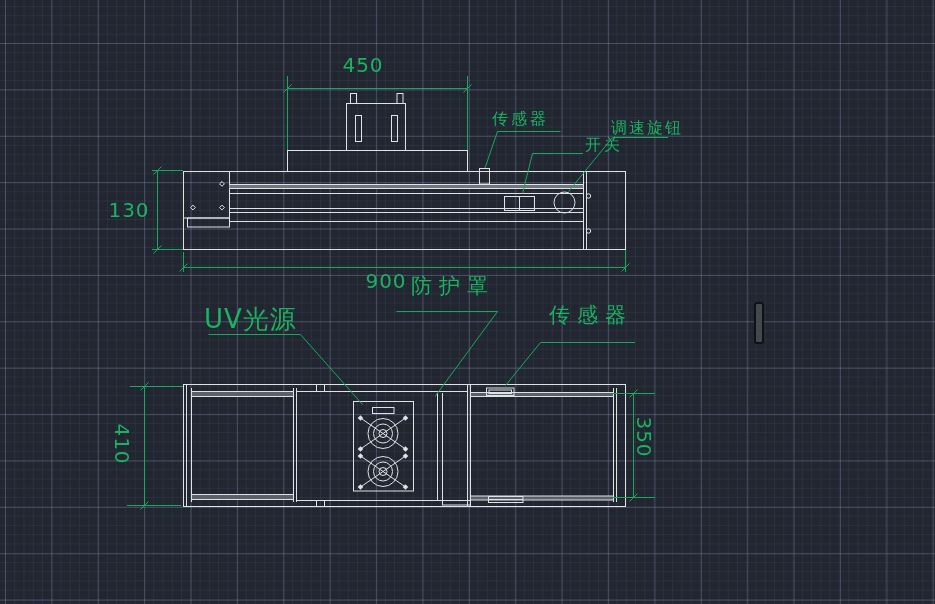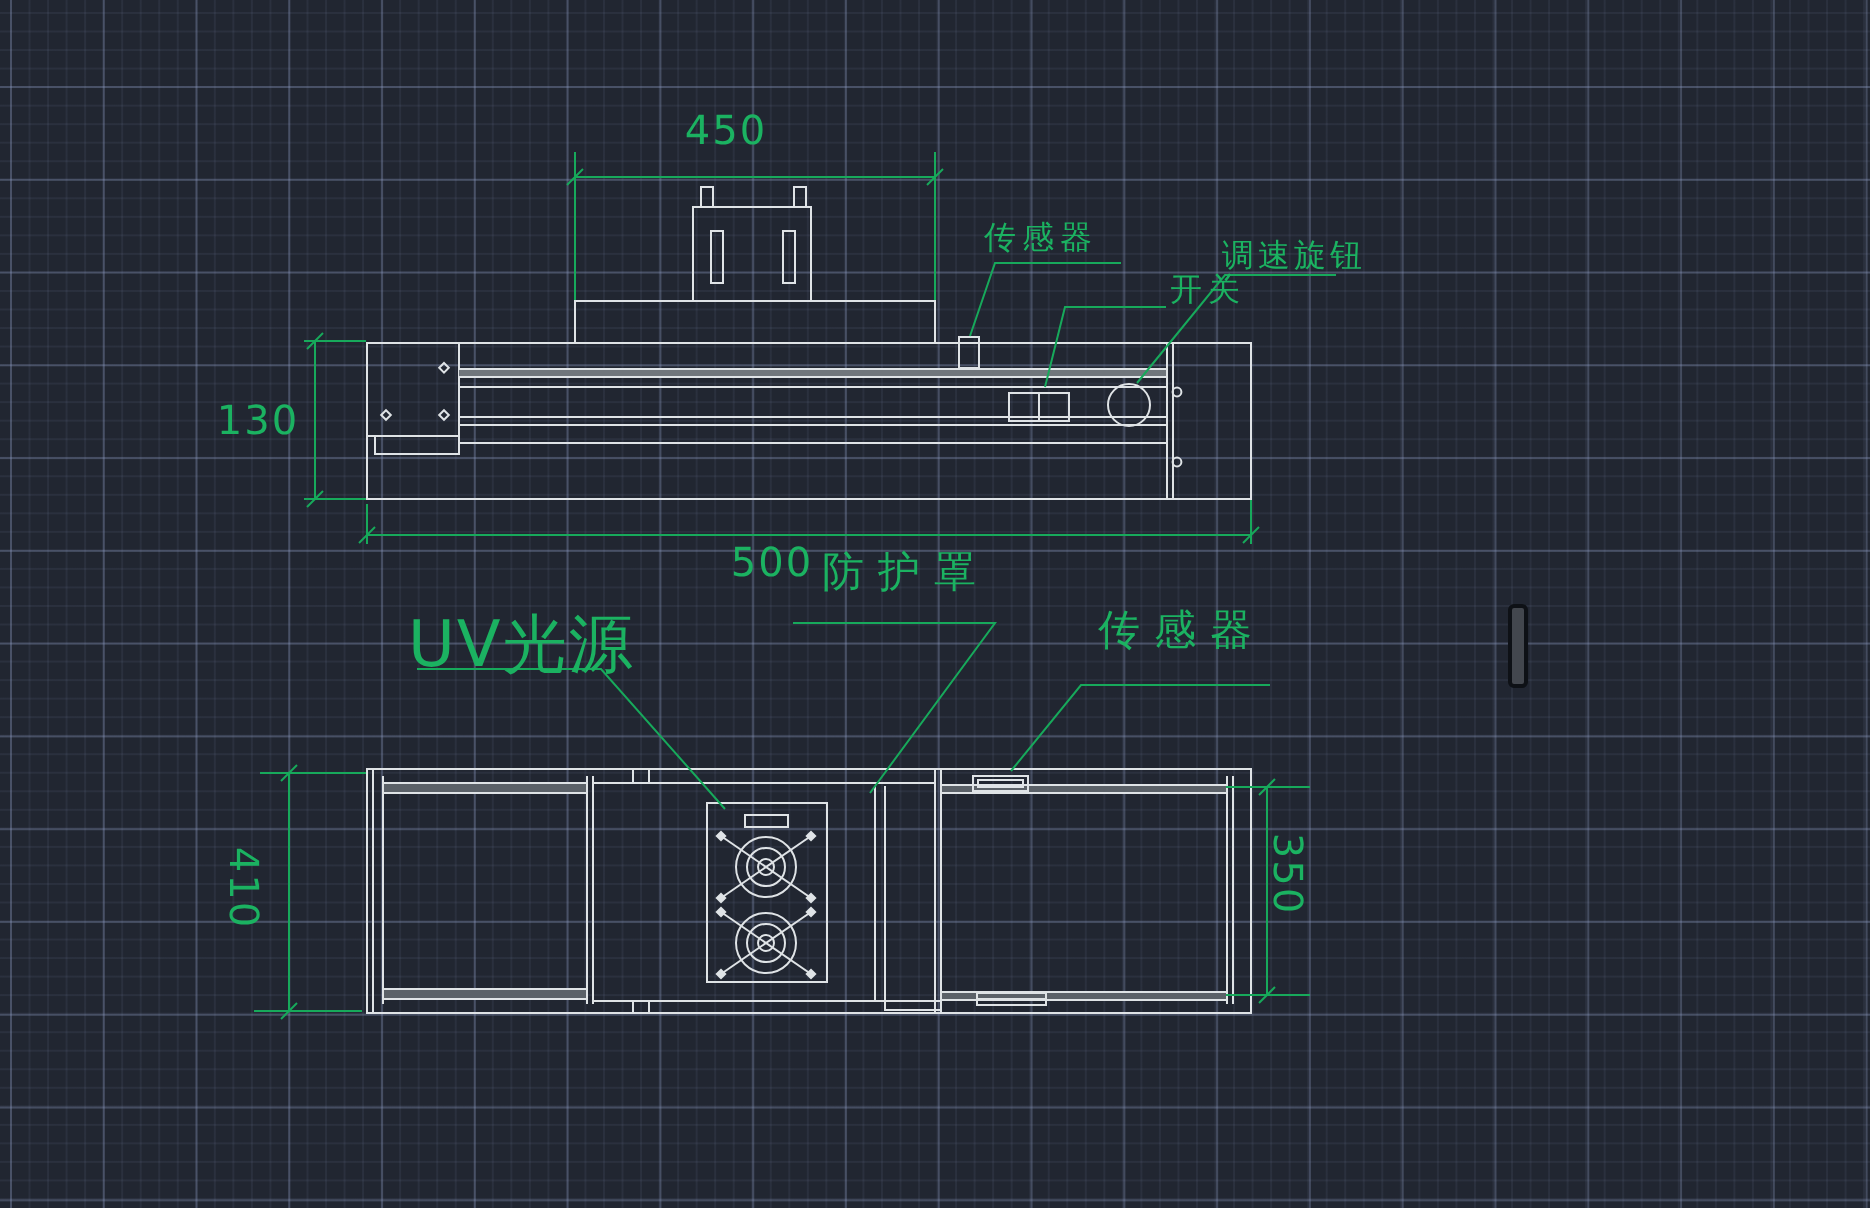--- a/index.html
+++ b/index.html
@@ -19,21 +19,21 @@
   svg.draw{position:absolute;left:0;top:0;}
   .w{stroke:#dfe3e6;fill:none;stroke-width:1;}
   .wf{fill:#dfe3e6;stroke:none;}
   .band{fill:#5b6168;stroke:#dfe3e6;stroke-width:1;}
   .g{stroke:#17a95b;fill:none;stroke-width:1;}
   .lbl{position:absolute;color:#1bb261;white-space:nowrap;line-height:1.1;}
   .dimtxt{font-size:20px;letter-spacing:1px;}
   .cn-s{font-size:16px;letter-spacing:3px;}
   .cn-m{font-size:16px;letter-spacing:2px;}
   .cn-l{font-size:21px;letter-spacing:7px;}
-  .uv{font-size:32px;letter-spacing:1px;}
+  .uv{font-size:26px;letter-spacing:1px;}
   .rot{transform:translate(-50%,-50%) rotate(90deg);}
   .ctr{transform:translateX(-50%);}
   .darkbar{position:absolute;left:754px;top:302px;width:10px;height:42px;
     background:#43474e;border:2px solid #0e1116;border-radius:3px;box-sizing:border-box;}
 </style>
 </head>
 <body>
 
 <div class="canvas">
 
@@ -209,21 +209,21 @@
     </g>
     <g>
       <path class="g" d="M635 342.5 H540.5 L505.5 385.5"></path>
     </g>
   </svg>
 
   <div class="lbl dimtxt ctr" style="left:363px;top:54px;">450</div>
 
   <div class="lbl dimtxt ctr" style="left:117px;top:199px;margin-left:12px;">130</div>
 
-  <div class="lbl dimtxt ctr" style="left:386px;top:270px;">500</div>
+  <div class="lbl dimtxt ctr" style="left:386px;top:270px;">900</div>
 
   <div class="lbl dimtxt rot" style="left:122px;top:444px;">410</div>
 
   <div class="lbl dimtxt rot" style="left:644px;top:437px;">350</div>
 
   <div class="lbl cn-s" style="left:492px;top:110px;">传感器</div>
 
   <div class="lbl cn-s" style="left:549px;top:136px;margin-left:36px;">开关</div>
 
   <div class="lbl cn-m" style="left:611px;top:119px;">调速旋钮</div>

